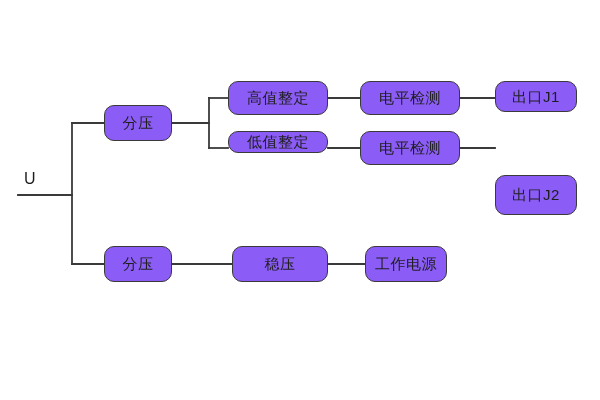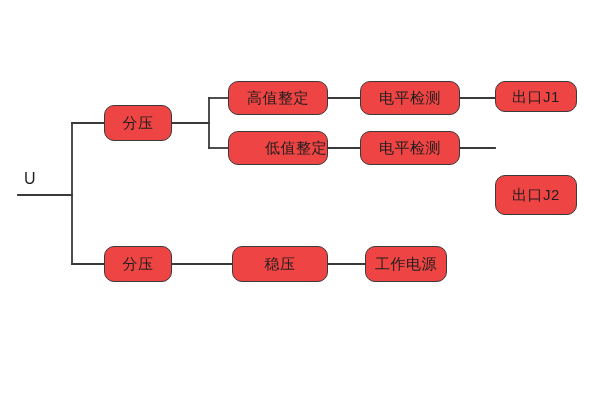--- a/index.html
+++ b/index.html
@@ -20,21 +20,21 @@
     left: 0;
     top: 0;
     width: 600px;
     height: 400px;
   }
   .node-box {
     position: absolute;
     box-sizing: border-box;
     border: 1.6px solid #3b3a3a;
     border-radius: 10px;
-    background: #ef4444;
+    background: #8b5cf6;
     display: flex;
     align-items: center;
     justify-content: center;
     color: #1e1e1e;
     font-size: 15px;
     letter-spacing: 0.5px;
     white-space: nowrap;
   }
   .node-label {
     display: block;
@@ -80,21 +80,21 @@
 
   <span class="src-label" style="left: 24px; top: 171px;">U</span>
 
   <div id="nodes-layer">
       <div class="node-box" style="left: 104px; top: 105px; width: 68px; height: 36px; border-color: rgb(59, 58, 58); color: rgb(30, 30, 30);">
         <span class="node-label">分压</span>
       </div>
       <div class="node-box" style="left: 228px; top: 81px; width: 100px; height: 34px; border-color: rgb(59, 58, 58); color: rgb(30, 30, 30);">
         <span class="node-label">高值整定</span>
       </div>
-      <div class="node-box" style="left: 228px; top: 131px; width: 100px; height: 34px; border-color: rgb(59, 58, 58); color: rgb(30, 30, 30); justify-content: flex-end;">
+      <div class="node-box" style="left: 228px; top: 131px; width: 100px; height: 22px; border-color: rgb(59, 58, 58); color: rgb(30, 30, 30);">
         <span class="node-label">低值整定</span>
       </div>
       <div class="node-box" style="left: 360px; top: 81px; width: 100px; height: 34px; border-color: rgb(59, 58, 58); color: rgb(30, 30, 30);">
         <span class="node-label">电平检测</span>
       </div>
       <div class="node-box" style="left: 360px; top: 131px; width: 100px; height: 34px; border-color: rgb(59, 58, 58); color: rgb(30, 30, 30);">
         <span class="node-label">电平检测</span>
       </div>
       <div class="node-box" style="left: 495px; top: 81px; width: 82px; height: 31px; border-color: rgb(59, 58, 58); color: rgb(30, 30, 30);">
         <span class="node-label">出口J1</span>

